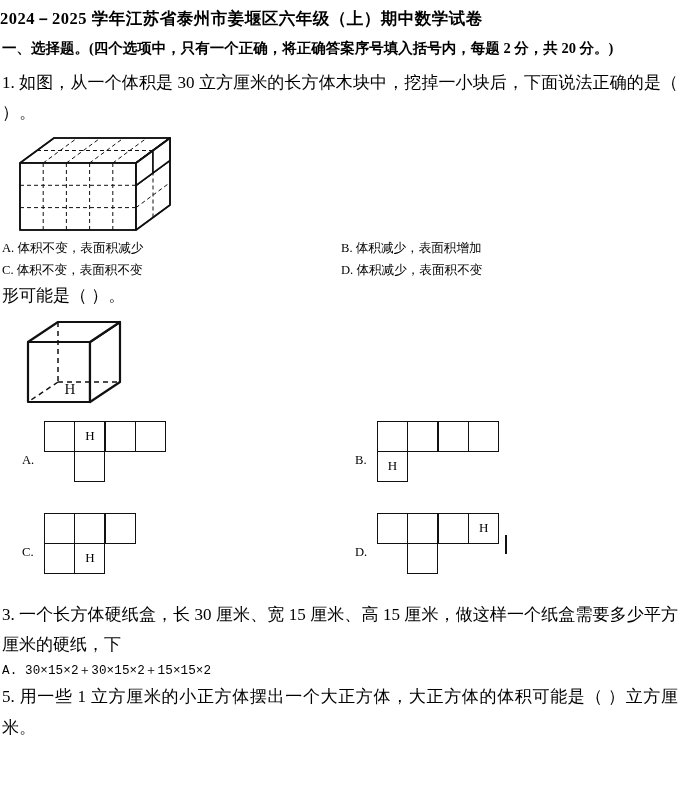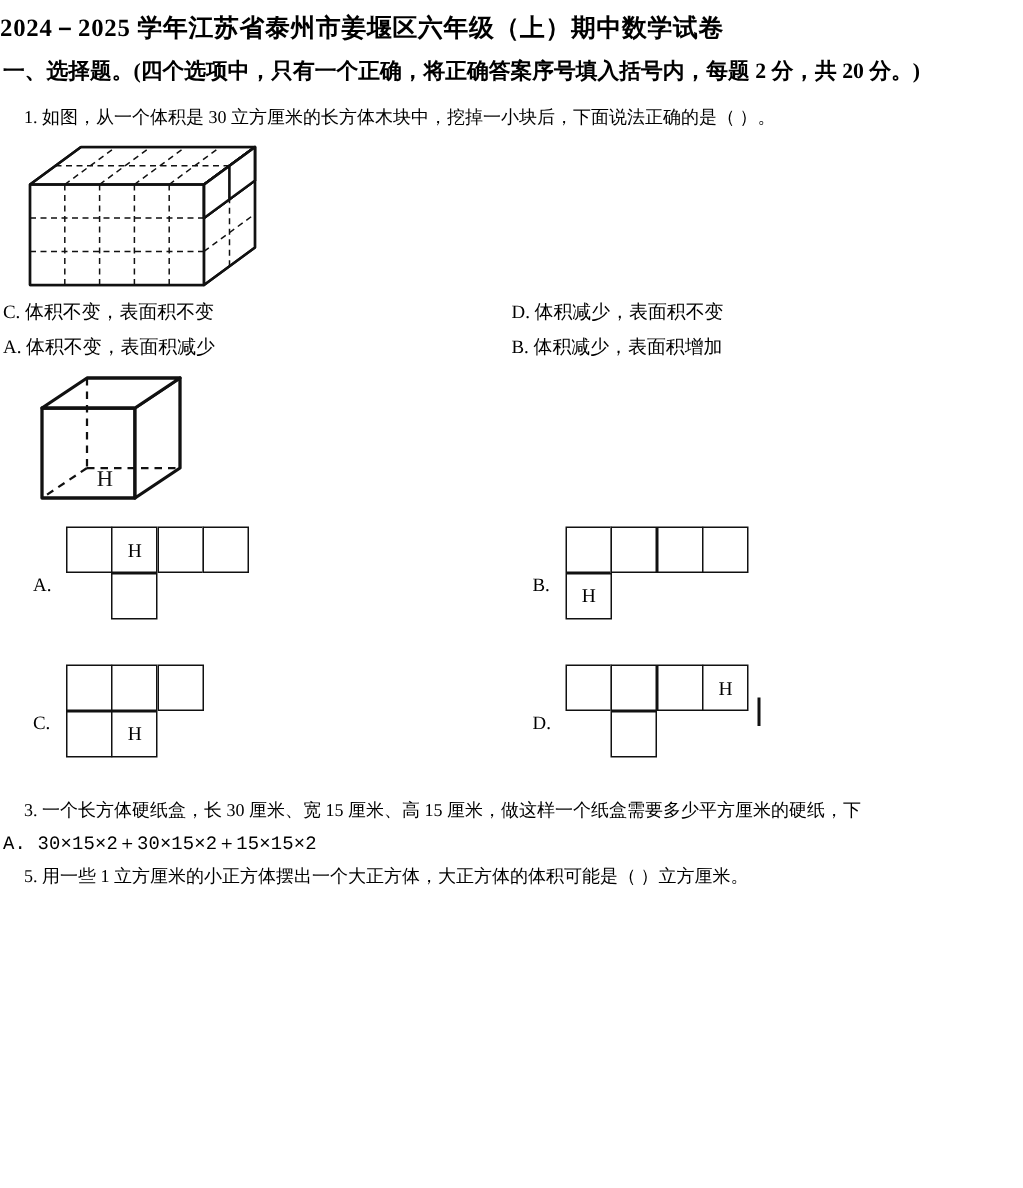--- a/index.html
+++ b/index.html
@@ -24,24 +24,24 @@
   }
   .section-head{
     font-size:14.5px;
     font-weight:bold;
     line-height:1.75;
     margin:6px 16px 0 0;
     padding:0 4px 0 2px;
     text-align:justify;
   }
   .qtext{
-    font-size:12px;
+    font-size:17px;
     line-height:1.78;
     margin:0;
-    padding:0 4px 0 16px;
+    padding:0 4px 0 2px;
     text-align:justify;
   }
   .opt-row{
     display:flex;
     font-size:12.6px;
     line-height:1.78;
     padding:0 2px;
   }
   .opt{width:50%;white-space:nowrap;}
   .mono-exp{font-family:Liberation Mono, monospace;letter-spacing:.1px;}
@@ -142,28 +142,29 @@
 
       <g stroke="#111" fill="none" stroke-width="1.7" stroke-linejoin="round">
         <path d="M2,30 L36,5 L152,5 L152,72 L118,97 L2,97 Z"></path>
         <path d="M2,30 L118,30 L118,97"></path>
         <path d="M118,30 L152,5"></path>
       </g>
     </svg>
   </div>
 
   <div class="opt-row">
+    <div class="opt">A. 体积不变，表面积减少</div>
+    <div class="opt">B. 体积减少，表面积增加</div>
+  </div>
+  <div class="opt-row">
     <div class="opt">C. 体积不变，表面积不变</div>
     <div class="opt">D. 体积减少，表面积不变</div>
   </div>
-  <div class="opt-row">
-    <div class="opt">A. 体积不变，表面积减少</div>
-    <div class="opt">B. 体积减少，表面积增加</div>
-  </div>
-
+
+  <div class="qtext">形可能是（      ）。</div>
 
   <div class="fig-cube">
     <svg width="140" height="92" viewBox="0 0 140 92">
 
       <g fill="#fff" stroke="#111" stroke-width="2.2" stroke-linejoin="round">
 
         <polygon points="8,24 70,24 70,84 8,84"></polygon>
 
         <polygon points="70,24 100,4 100,64 70,84"></polygon>
 

